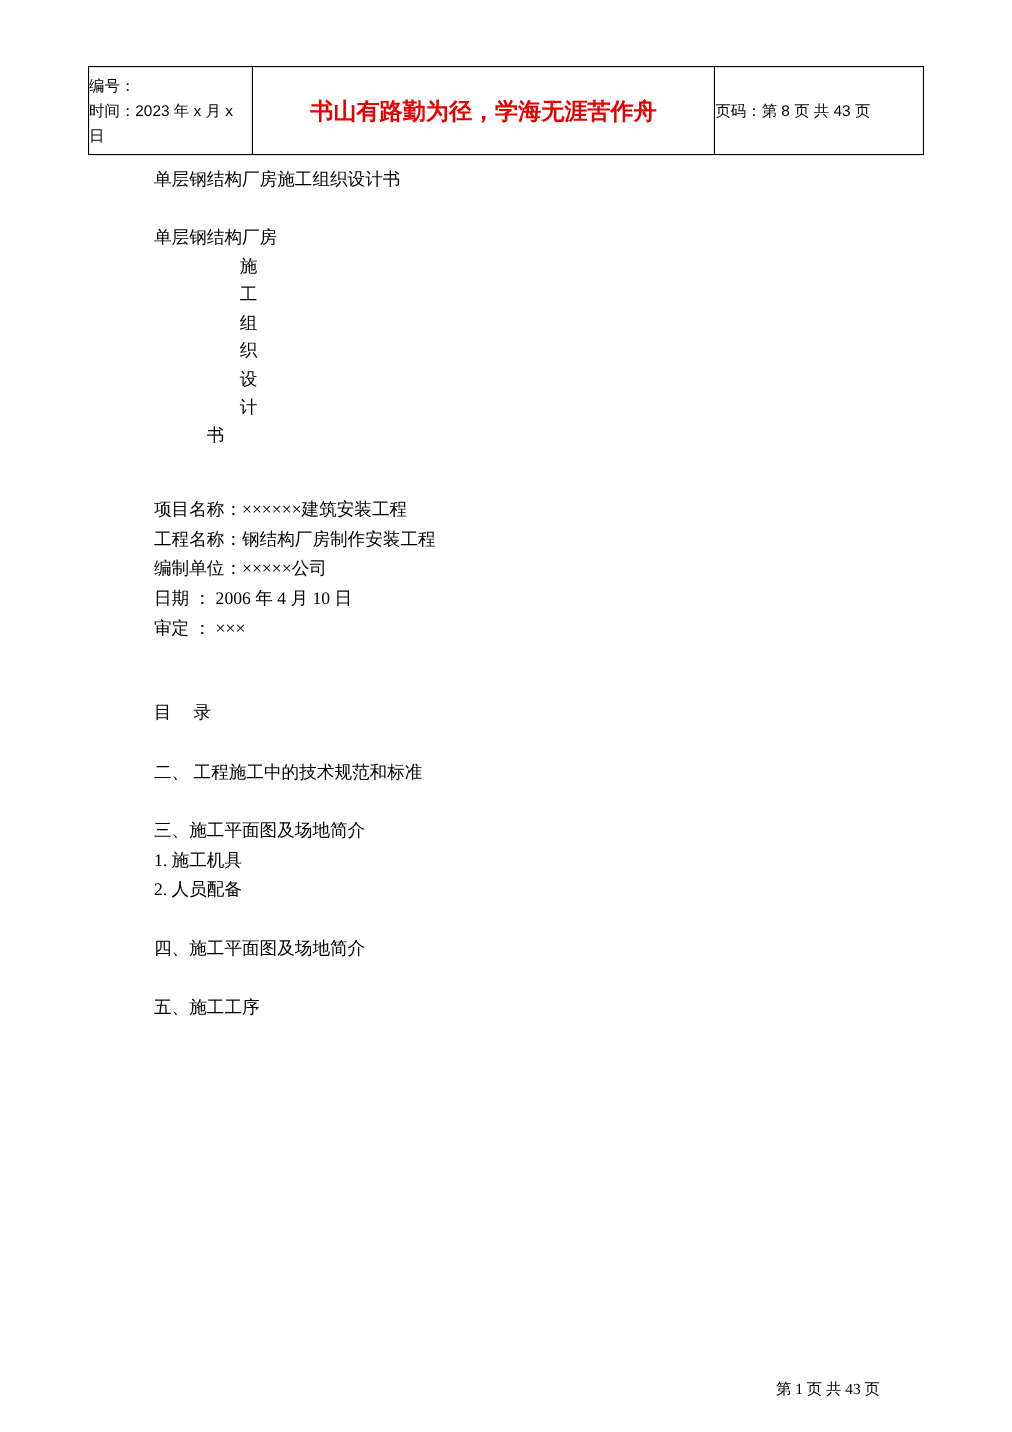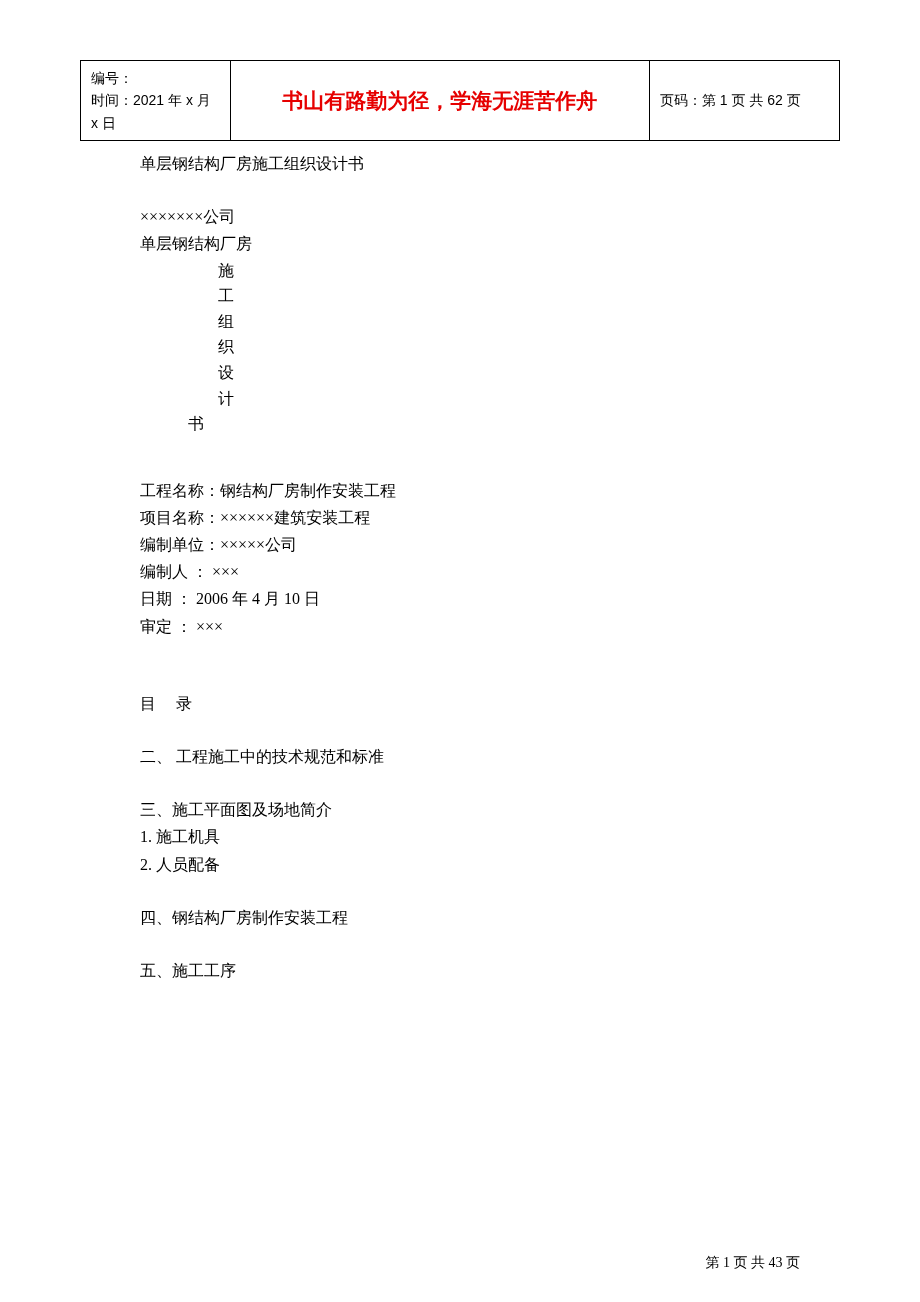--- a/index.html
+++ b/index.html
@@ -18,21 +18,21 @@
     }
     .header-table {
       position: absolute;
       top: 60px;
       left: 80px;
       width: 760px;
       border-collapse: collapse;
     }
     .header-table td {
       border: 1px solid #000;
-      padding: 6px 10px;
+      padding: 6px 0;
       vertical-align: middle;
     }
     .header-left {
       width: 160px;
       font-family: "Microsoft YaHei", "SimHei", sans-serif;
       font-size: 14px;
       line-height: 1.6;
     }
     .header-center {
       width: 457px;
@@ -98,68 +98,66 @@
     }
   </style>
 </head>
 <body>
 
 <table class="header-table">
   <tbody>
       <tr>
     <td class="header-left">
       <div>编号：</div>
-      <div>时间：2021 年 x 月 x 日</div>
+      <div>时间：2023 年 x 月 x 日</div>
     </td>
     <td class="header-center">书山有路勤为径，学海无涯苦作舟</td>
-    <td class="header-right">页码：第 1 页  共 62 页</td>
+    <td class="header-right">页码：第 8 页  共 43 页</td>
   </tr>
 </tbody>
   </table>
 
 <div class="content">
 
   <div class="title-line">单层钢结构厂房施工组织设计书</div>
 
   <div class="vertical-group">
-    <div>×××××××公司</div>
     <div>单层钢结构厂房</div>
     <span class="vertical-char">施</span>
     <span class="vertical-char">工</span>
     <span class="vertical-char">组</span>
     <span class="vertical-char">织</span>
     <span class="vertical-char">设</span>
     <span class="vertical-char">计</span>
     <span class="vertical-last">书</span>
   </div>
 
   <div class="info-block">
+    <div class="info-line">项目名称：××××××建筑安装工程</div>
     <div class="info-line">工程名称：钢结构厂房制作安装工程</div>
-    <div class="info-line">项目名称：××××××建筑安装工程</div>
     <div class="info-line">编制单位：×××××公司</div>
-    <div class="info-line">编制人  ：      ×××</div>
     <div class="info-line">日期  ：     2006 年 4 月 10 日</div>
     <div class="info-line">审定  ：    ×××</div>
   </div>
 
   <div class="toc-heading">目       录</div>
 
 
   <div class="toc-section">
     <div class="toc-line">二、   工程施工中的技术规范和标准</div>
   </div>
 
   <div class="toc-section">
     <div class="toc-line">三、施工平面图及场地简介</div>
     <div class="toc-sub">1.              施工机具</div>
     <div class="toc-sub">2.              人员配备</div>
   </div>
 
   <div class="toc-section">
-    <div class="toc-line">四、钢结构厂房制作安装工程</div>
+    <div class="toc-line">四、施工平面图及场地简介</div>
   </div>
 
   <div class="toc-section">
     <div class="toc-line">五、施工工序</div>
   </div>
 
 
 </div>
 
 <div class="footer">第  1  页  共  43  页</div>

